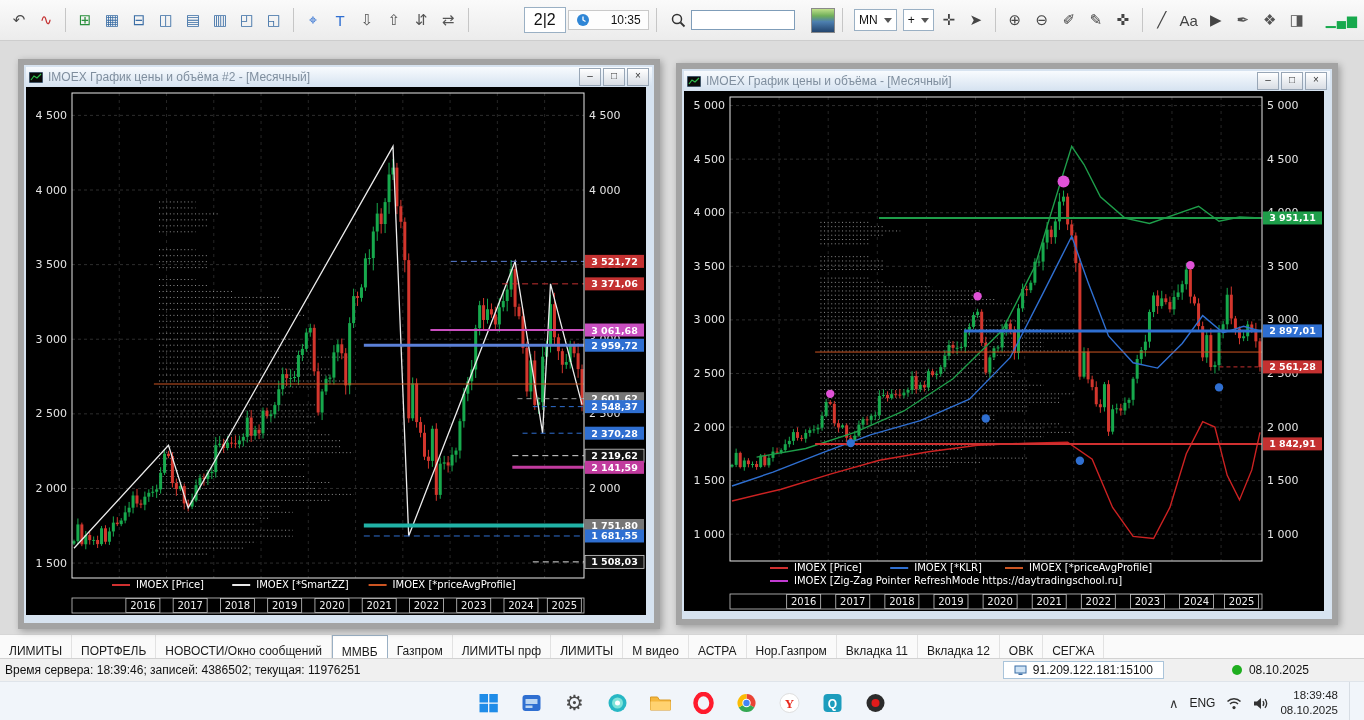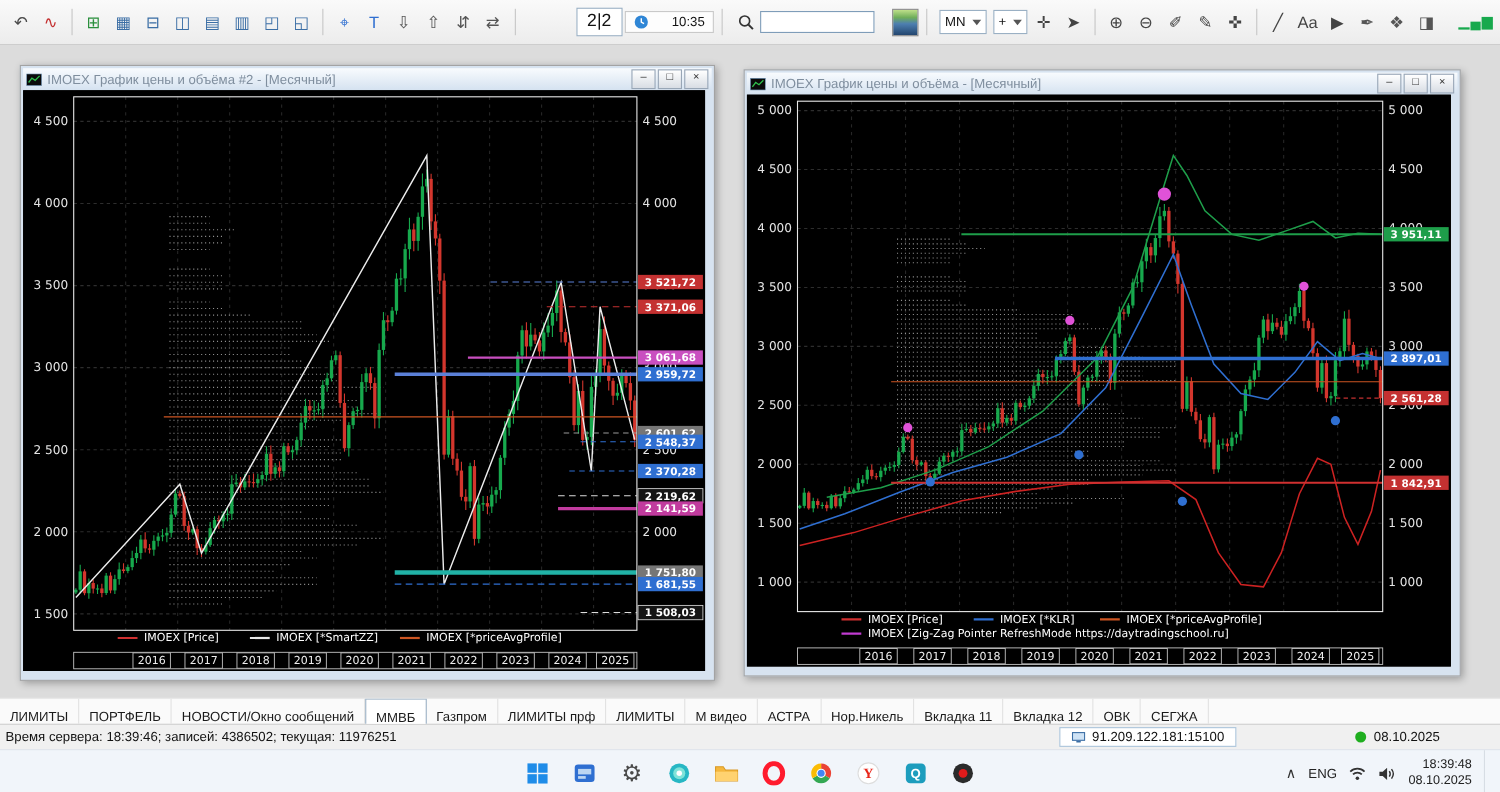--- a/index.html
+++ b/index.html
@@ -21,40 +21,40 @@
   .tb-thumb{width:30px;height:23px;margin-left:14px;border:1px solid #8a8a8a;
             background:linear-gradient(180deg,#bfe08a 0%,#6fae5a 30%,#4d7fb0 55%,#23456e 100%);}
   .tb-select{display:flex;align-items:center;border:1px solid #9ab0c4;background:#fff;height:20px;
              padding:0 4px;gap:6px;font-size:12px;margin-left:4px;}
   .tb-select .arr{width:0;height:0;border-left:4px solid transparent;border-right:4px solid transparent;
                   border-top:5px solid #555;}
   .tb-bars{color:#17a94d;font-size:13px;letter-spacing:1px;margin-left:14px;}
 
   
   .mdi{position:relative;height:593px;background:#dcdcdc;}
-  .win{position:absolute;border:1px solid #a3a3a3;background:#d7e3f0;box-shadow:2px 2px 7px rgba(0,0,0,.3);padding:2px;}
+  .win{position:absolute;border:6px solid #a3a3a3;background:#d7e3f0;box-shadow:2px 2px 7px rgba(0,0,0,.3);padding:2px;}
   .titlebar{height:20px;display:flex;align-items:center;gap:5px;background:linear-gradient(#f8fbfe,#d5e2f0);padding:0 3px;}
   .title-text{flex:1;font-size:12px;color:#7f8e9e;white-space:nowrap;overflow:hidden;}
   .winbtns{display:flex;gap:2px;}
   .winbtn{width:20px;height:16px;border:1px solid #98a6b6;background:linear-gradient(#ffffff,#d8dde4);
           font-size:10px;line-height:14px;text-align:center;color:#333;}
   .chart-svg{display:block;background:#000;}
 
   
   .tabsbar{height:23px;background:#fafafa;border-top:1px solid #d6d6d6;display:flex;align-items:stretch;
            font-size:12px;overflow:hidden;}
   .tab{padding:16px 9px;display:flex;align-items:center;border-right:1px solid #e2e2e2;color:#1a1a1a;white-space:nowrap;}
   .tab.active{font-weight:normal;border:1px solid #9ab0c4;background:#fff;}
 
   
   .statusbar{height:22px;background:#f0f0f0;border-top:1px solid #d2d2d2;display:flex;align-items:center;
              font-size:12px;padding:0 5px;}
   .sb-left{white-space:nowrap;}
   .sb-addr{display:flex;align-items:center;gap:6px;border:1px solid #aac4da;background:#fff;
-           padding:1px 10px;margin-left:auto;margin-right:108px;}
+           padding:1px 10px;margin-left:auto;margin-right:68px;}
   .sb-date{display:flex;align-items:center;gap:7px;margin-right:50px;}
   .sb-dot{width:10px;height:10px;border-radius:50%;background:#1fae1f;}
 
   
   .taskbar{height:42px;background:#f1f5fa;border-top:1px solid #dfe4ea;position:relative;
            display:flex;align-items:center;}
   .tk-center{position:absolute;left:50%;transform:translateX(-50%);display:flex;gap:9px;align-items:center;}
   .tk-icon{width:34px;height:34px;border-radius:5px;display:flex;align-items:center;justify-content:center;}
   .tk-tray{margin-left:auto;display:flex;align-items:center;gap:11px;padding-right:10px;font-size:12px;color:#222;}
   .tk-clock{text-align:right;font-size:11.5px;line-height:1.3;}
@@ -1013,21 +1013,21 @@
   <div class="tabsbar" id="tabsbar">
       <div class="tab">ЛИМИТЫ</div>
       <div class="tab">ПОРТФЕЛЬ</div>
       <div class="tab">НОВОСТИ/Окно сообщений</div>
       <div class="tab active">ММВБ</div>
       <div class="tab">Газпром</div>
       <div class="tab">ЛИМИТЫ прф</div>
       <div class="tab">ЛИМИТЫ</div>
       <div class="tab">М видео</div>
       <div class="tab">АСТРА</div>
-      <div class="tab">Нор.Никель</div>
+      <div class="tab">Нор.Газпром</div>
       <div class="tab">Вкладка 11</div>
       <div class="tab">Вкладка 12</div>
       <div class="tab">ОВК</div>
       <div class="tab">СЕГЖА</div>
     </div>
 
   <div class="statusbar">
     <span class="sb-left">Время сервера: 18:39:46; записей: 4386502; текущая: 11976251</span>
     <span class="sb-addr">
       <svg width="13" height="11">

